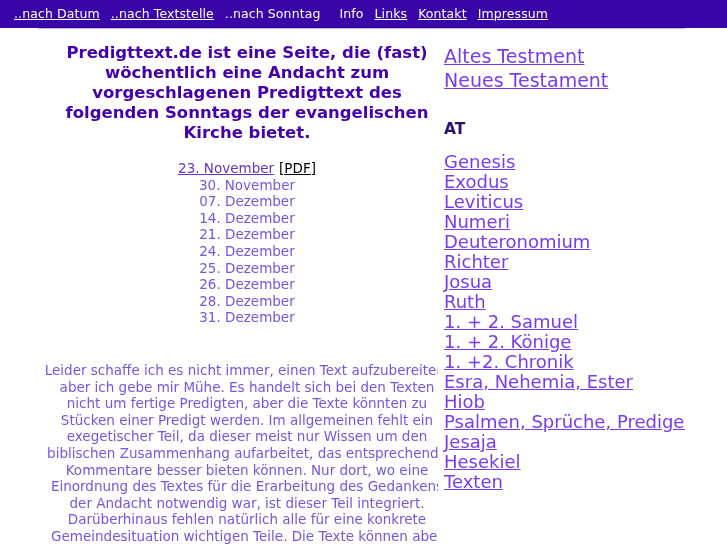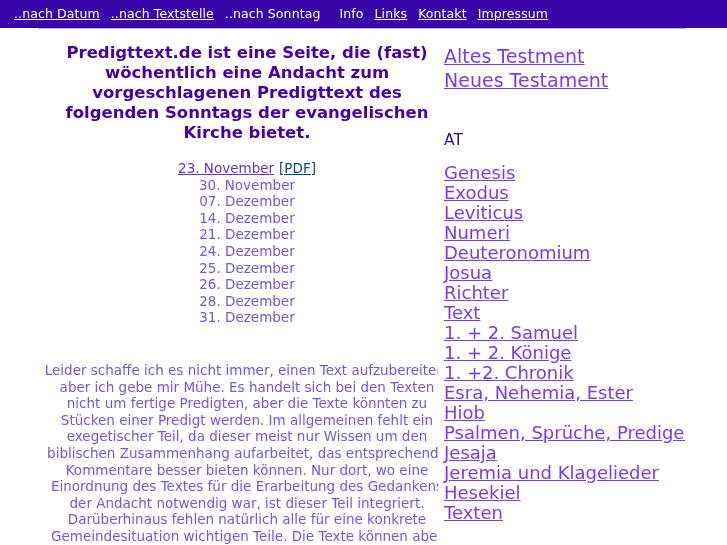--- a/index.html
+++ b/index.html
@@ -98,21 +98,21 @@
     color: #6a4ad8;
     font-family: "DejaVu Sans", sans-serif;
   }
   .date-row { white-space: nowrap; }
   .date-link {
     color: #6633cc;
     text-decoration: underline;
     cursor: pointer;
   }
   .pdf-link {
-    color: #0c4a6e;
+    color: #000000;
     text-decoration: underline;
     cursor: pointer;
     margin-left: 5px;
   }
   .date-plain { color: #7755dd; }
 
   #bodytext {
     margin: 36px 6px 0 6px;
     text-align: center;
     font-size: 13.5px;
@@ -128,23 +128,23 @@
     text-decoration: underline;
     font-size: 19px;
     line-height: 23.5px;
     font-family: "DejaVu Sans", sans-serif;
     cursor: pointer;
     white-space: nowrap;
   }
   #testaments { margin-top: 14px; }
 
   #at-heading {
-    margin-top: 39px;
+    margin-top: 28px;
     color: #2a1070;
-    font-weight: normal;
+    font-weight: bold;
     font-size: 15.5px;
     font-family: "DejaVu Sans", sans-serif;
   }
 
   #booklist { margin-top: 14px; }
   .book-link {
     display: block;
     color: #7a3ce8;
     text-decoration: underline;
     font-size: 18px;
@@ -304,31 +304,30 @@
       </div>
 
       <div id="at-heading">AT</div>
 
       <div id="booklist">
         <span class="book-link">Genesis</span>
         <span class="book-link">Exodus</span>
         <span class="book-link">Leviticus</span>
         <span class="book-link">Numeri</span>
         <span class="book-link">Deuteronomium</span>
+        <span class="book-link">Richter</span>
         <span class="book-link">Josua</span>
-        <span class="book-link">Richter</span>
-        <span class="book-link">Text</span>
+        <span class="book-link">Ruth</span>
         <span class="book-link">1. + 2. Samuel</span>
         <span class="book-link">1. + 2. Könige</span>
         <span class="book-link">1. +2. Chronik</span>
         <span class="book-link">Esra, Nehemia, Ester</span>
         <span class="book-link">Hiob</span>
         <span class="book-link">Psalmen, Sprüche, Prediger</span>
         <span class="book-link">Jesaja</span>
-        <span class="book-link">Jeremia und Klagelieder</span>
         <span class="book-link">Hesekiel</span>
         <span class="book-link">Texten</span>
       </div>
     </div>
 
     <div id="right-sbar" class="sbar">
       <div class="sb-btn" style="top:0px;">
         <span class="sb-arrow up"></span>
       </div>
       <div class="sb-track" style="top:15px; height:502px;">

